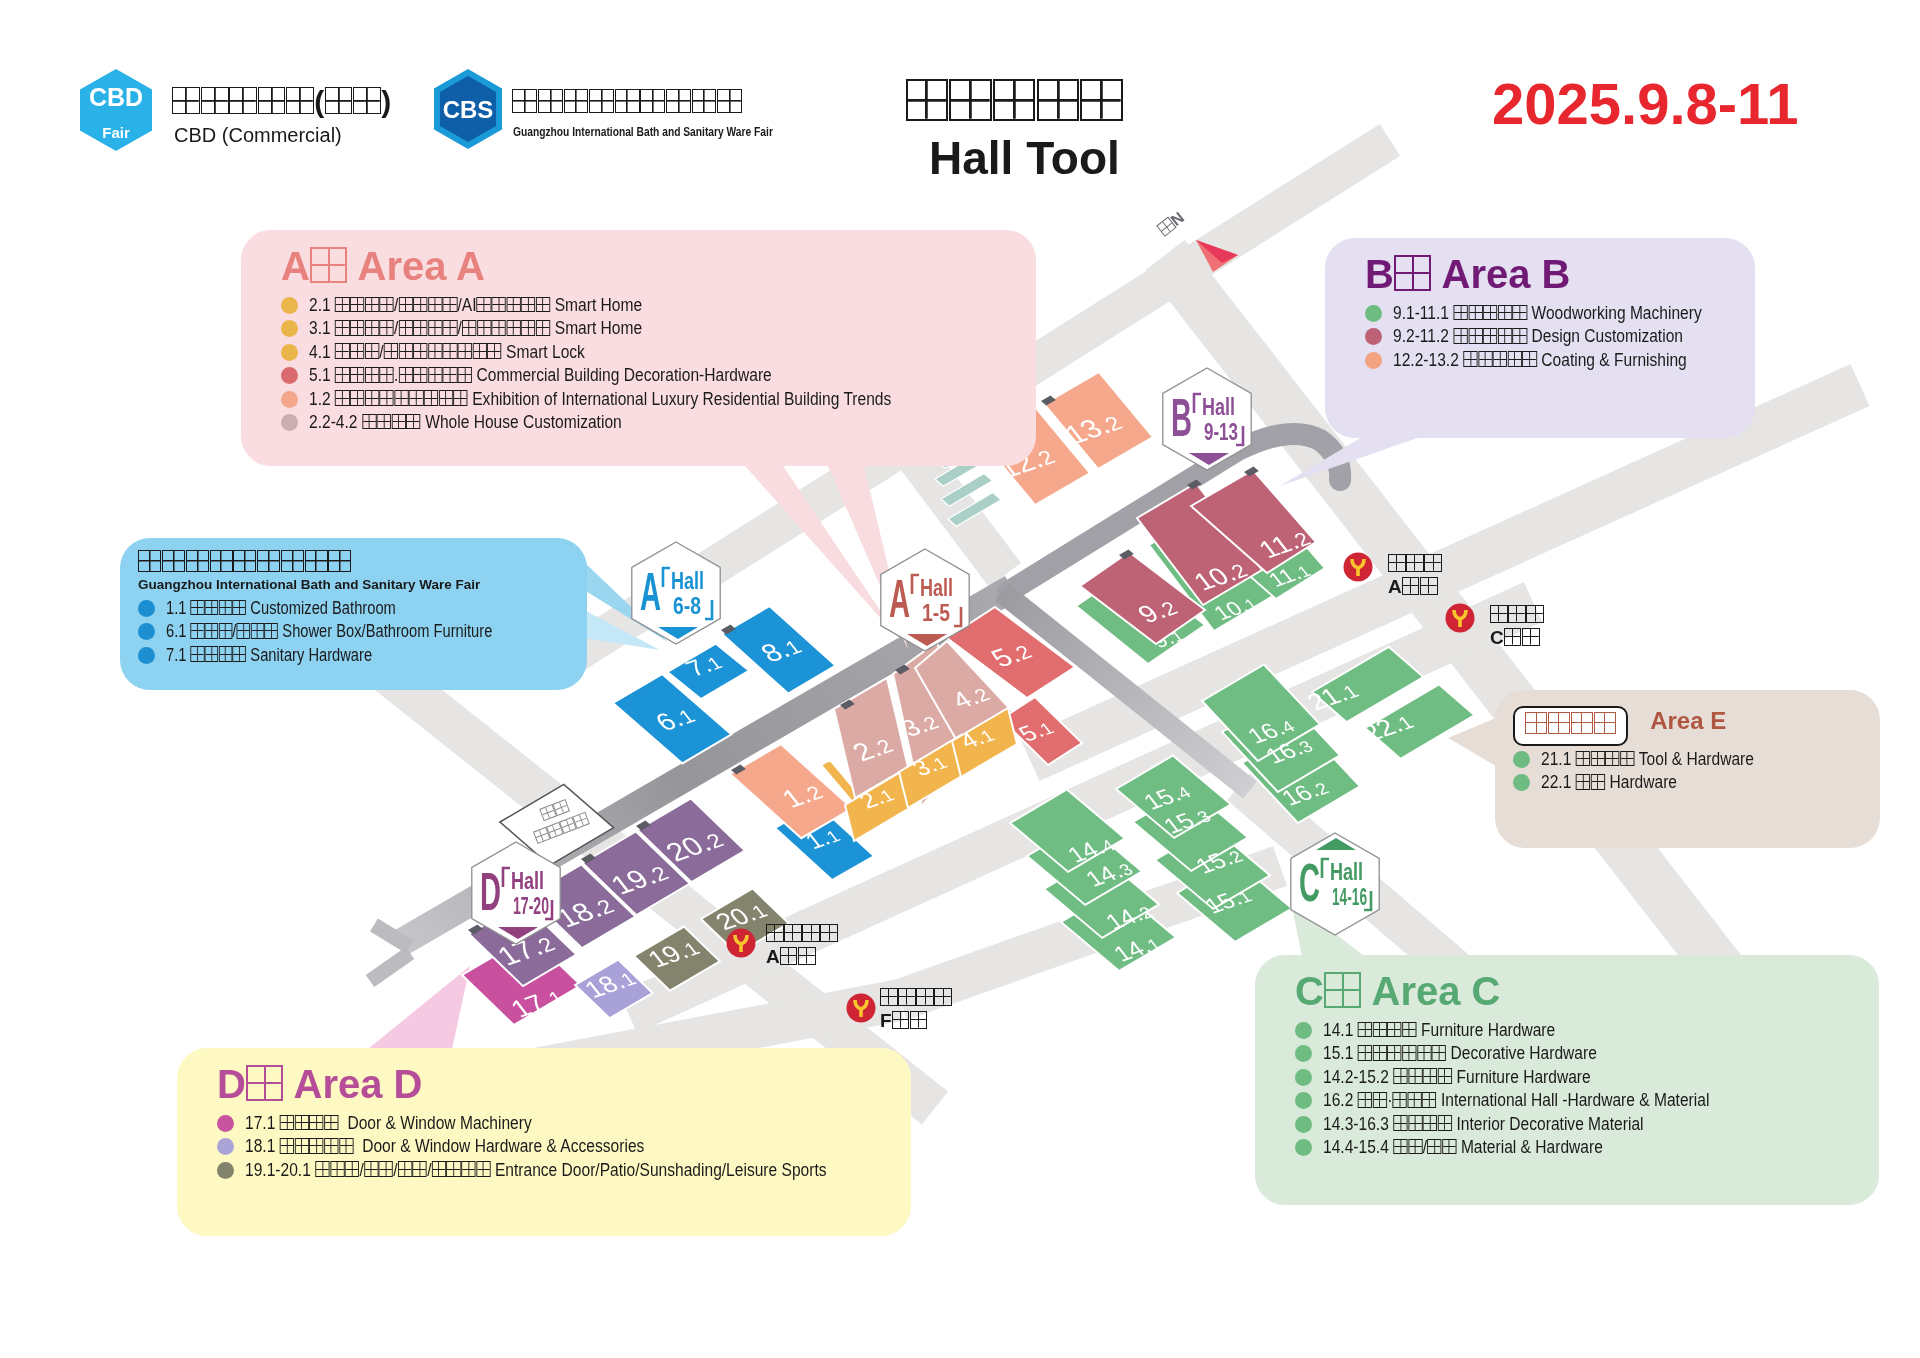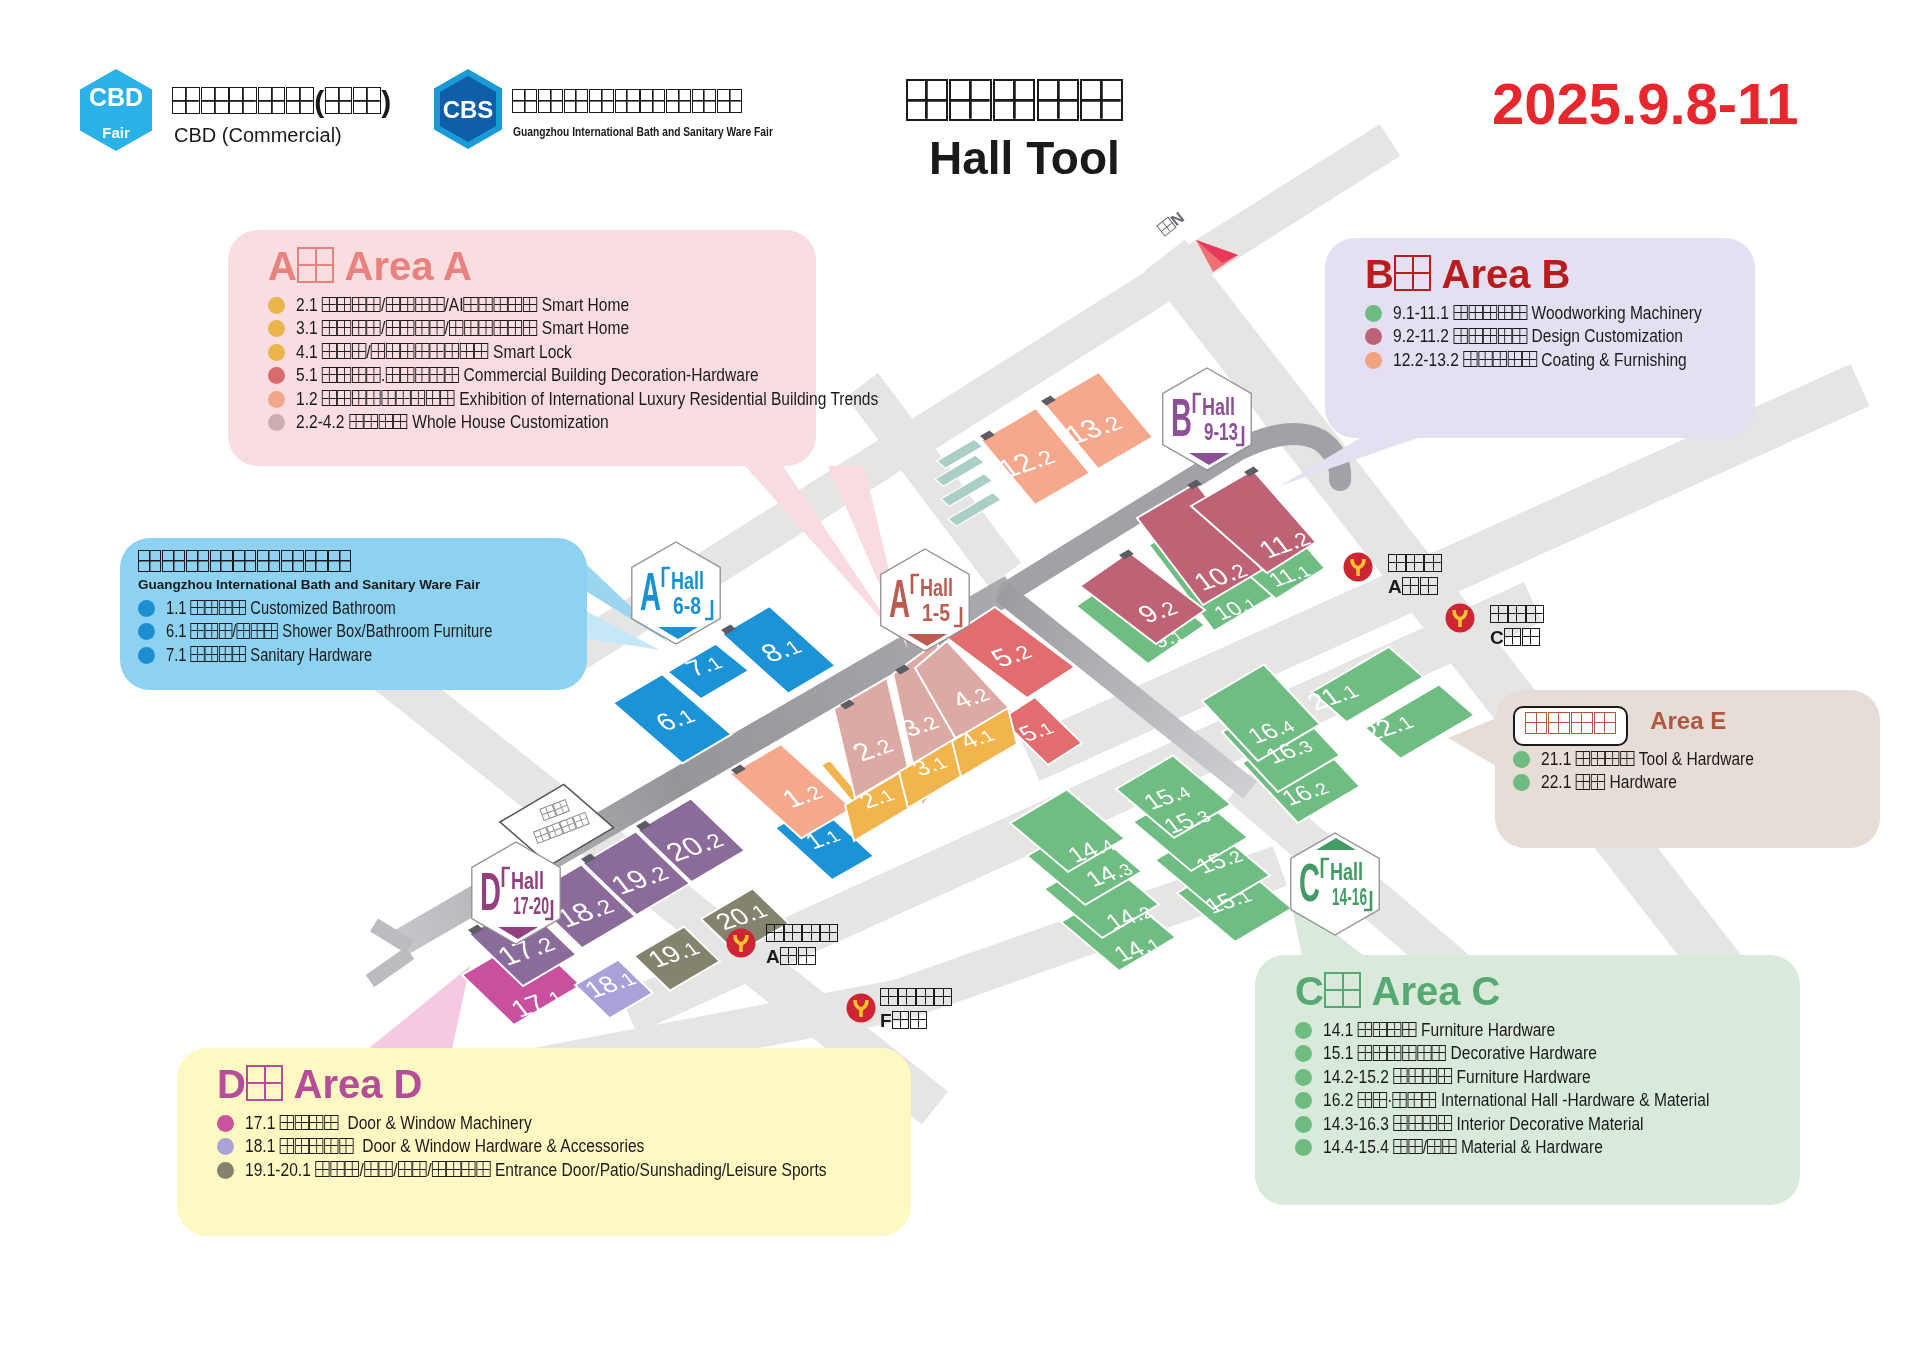--- a/index.html
+++ b/index.html
@@ -422,34 +422,34 @@
     <div><i class="cj"></i><i class="cj"></i><i class="cj"></i><i class="cj"></i></div>
     <div><b>A</b><i class="cj"></i><i class="cj"></i></div>
   </div>
 <div class="mlabel" style="left:880px;top:986px">
     <div><i class="cj"></i><i class="cj"></i><i class="cj"></i><i class="cj"></i></div>
     <div><b>F</b><i class="cj"></i><i class="cj"></i></div>
   </div>
 <div class="mlabel" style="left:522px;top:800px;width:72px;color:#8a8a8a;transform:rotate(-21deg);font-size:15px;line-height:19px;text-align:center"><i class="cj"></i><i class="cj"></i><br><i class="cj"></i><i class="cj"></i><i class="cj"></i><i class="cj"></i></div>
 <div class="mlabel" style="left:1158px;top:212px;color:#6b6a70;transform:rotate(-38deg);font-size:16px;font-weight:bold"><i class="cj"></i>N</div>
 
-<div class="panel" style="left:228px;top:230px;width:588px;height:236px;background:#fadde0">
+<div class="panel" style="left:241px;top:230px;width:795px;height:236px;background:#fadde0">
     <div class="ptitle" style="color:#e8827f">A<i class="cj"></i> Area A</div>
     <div class="rows">
       <div class="row"><span class="dot" style="background:#eab54b"></span><span>2.1 <i class="cj"></i><i class="cj"></i><i class="cj"></i><i class="cj"></i>/<i class="cj"></i><i class="cj"></i><i class="cj"></i><i class="cj"></i>/AI<i class="cj"></i><i class="cj"></i><i class="cj"></i><i class="cj"></i><i class="cj"></i> Smart Home</span></div>
       <div class="row"><span class="dot" style="background:#eab54b"></span><span>3.1 <i class="cj"></i><i class="cj"></i><i class="cj"></i><i class="cj"></i>/<i class="cj"></i><i class="cj"></i><i class="cj"></i><i class="cj"></i>/<i class="cj"></i><i class="cj"></i><i class="cj"></i><i class="cj"></i><i class="cj"></i><i class="cj"></i> Smart Home</span></div>
       <div class="row"><span class="dot" style="background:#eab54b"></span><span>4.1 <i class="cj"></i><i class="cj"></i><i class="cj"></i>/<i class="cj"></i><i class="cj"></i><i class="cj"></i><i class="cj"></i><i class="cj"></i><i class="cj"></i><i class="cj"></i><i class="cj"></i> Smart Lock</span></div>
       <div class="row"><span class="dot" style="background:#d96a6e"></span><span>5.1 <i class="cj"></i><i class="cj"></i><i class="cj"></i><i class="cj"></i>.<i class="cj"></i><i class="cj"></i><i class="cj"></i><i class="cj"></i><i class="cj"></i> Commercial Building Decoration-Hardware</span></div>
       <div class="row"><span class="dot" style="background:#f2a78c"></span><span>1.2 <i class="cj"></i><i class="cj"></i><i class="cj"></i><i class="cj"></i><i class="cj"></i><i class="cj"></i><i class="cj"></i><i class="cj"></i><i class="cj"></i> Exhibition of International Luxury Residential Building Trends</span></div>
       <div class="row"><span class="dot" style="background:#ccaeb0"></span><span>2.2-4.2 <i class="cj"></i><i class="cj"></i><i class="cj"></i><i class="cj"></i> Whole House Customization</span></div>
     </div>
   </div>
 
 <div class="panel" style="left:1325px;top:238px;width:430px;height:200px;background:#e4dff1">
-    <div class="ptitle" style="color:#b91c1c">B<i class="cj"></i> Area B</div>
+    <div class="ptitle" style="color:#701a75">B<i class="cj"></i> Area B</div>
     <div class="rows">
       <div class="row"><span class="dot" style="background:#6fbc82"></span><span>9.1-11.1 <i class="cj"></i><i class="cj"></i><i class="cj"></i><i class="cj"></i><i class="cj"></i> Woodworking Machinery</span></div>
       <div class="row"><span class="dot" style="background:#bd6175"></span><span>9.2-11.2 <i class="cj"></i><i class="cj"></i><i class="cj"></i><i class="cj"></i><i class="cj"></i> Design Customization</span></div>
       <div class="row"><span class="dot" style="background:#f2a380"></span><span>12.2-13.2 <i class="cj"></i><i class="cj"></i><i class="cj"></i><i class="cj"></i><i class="cj"></i> Coating &amp; Furnishing</span></div>
     </div>
   </div>
 
 <div class="panel" style="left:120px;top:538px;width:467px;height:152px;background:#8ed2f1">
     <div style="font-size:25px;font-weight:bold;margin:9px 0 0 18px;letter-spacing:1px"><i class="cj"></i><i class="cj"></i><i class="cj"></i><i class="cj"></i><i class="cj"></i><i class="cj"></i><i class="cj"></i><i class="cj"></i><i class="cj"></i></div>
     <div style="font-size:13.5px;font-weight:bold;margin:1px 0 5px 18px">Guangzhou International Bath and Sanitary Ware Fair</div>
@@ -461,21 +461,21 @@
   </div>
 
 <div class="panel" style="left:1495px;top:690px;width:385px;height:158px;background:#e7ddd7">
     <div style="margin:16px 0 2px 18px"><span style="display:inline-block;border:2.5px solid #1a1a1a;border-radius:10px;background:#fff;padding:2px 10px 6px;font-size:24px;font-weight:bold;color:#b05742"><i class="cj"></i><i class="cj"></i><i class="cj"></i><i class="cj"></i></span><span style="font-size:24px;font-weight:bold;color:#b05742;margin-left:22px;vertical-align:3px">Area E</span></div>
     <div class="rows" style="margin-left:18px">
       <div class="row"><span class="dot" style="background:#6fbc82"></span><span>21.1 <i class="cj"></i><i class="cj"></i><i class="cj"></i><i class="cj"></i> Tool &amp; Hardware</span></div>
       <div class="row"><span class="dot" style="background:#6fbc82"></span><span>22.1 <i class="cj"></i><i class="cj"></i> Hardware</span></div>
     </div>
   </div>
 
-<div class="panel" style="left:1255px;top:955px;width:545px;height:250px;background:#d9e9da">
+<div class="panel" style="left:1255px;top:955px;width:624px;height:250px;background:#d9e9da">
     <div class="ptitle" style="color:#56a973">C<i class="cj"></i> Area C</div>
     <div class="rows">
       <div class="row"><span class="dot" style="background:#6fbc82"></span><span>14.1 <i class="cj"></i><i class="cj"></i><i class="cj"></i><i class="cj"></i> Furniture Hardware</span></div>
       <div class="row"><span class="dot" style="background:#6fbc82"></span><span>15.1 <i class="cj"></i><i class="cj"></i><i class="cj"></i><i class="cj"></i><i class="cj"></i><i class="cj"></i> Decorative Hardware</span></div>
       <div class="row"><span class="dot" style="background:#6fbc82"></span><span>14.2-15.2 <i class="cj"></i><i class="cj"></i><i class="cj"></i><i class="cj"></i> Furniture Hardware</span></div>
       <div class="row"><span class="dot" style="background:#6fbc82"></span><span>16.2 <i class="cj"></i><i class="cj"></i>·<i class="cj"></i><i class="cj"></i><i class="cj"></i> International Hall -Hardware &amp; Material</span></div>
       <div class="row"><span class="dot" style="background:#6fbc82"></span><span>14.3-16.3 <i class="cj"></i><i class="cj"></i><i class="cj"></i><i class="cj"></i> Interior Decorative Material</span></div>
       <div class="row"><span class="dot" style="background:#6fbc82"></span><span>14.4-15.4 <i class="cj"></i><i class="cj"></i>/<i class="cj"></i><i class="cj"></i> Material &amp; Hardware</span></div>
     </div>
   </div>

